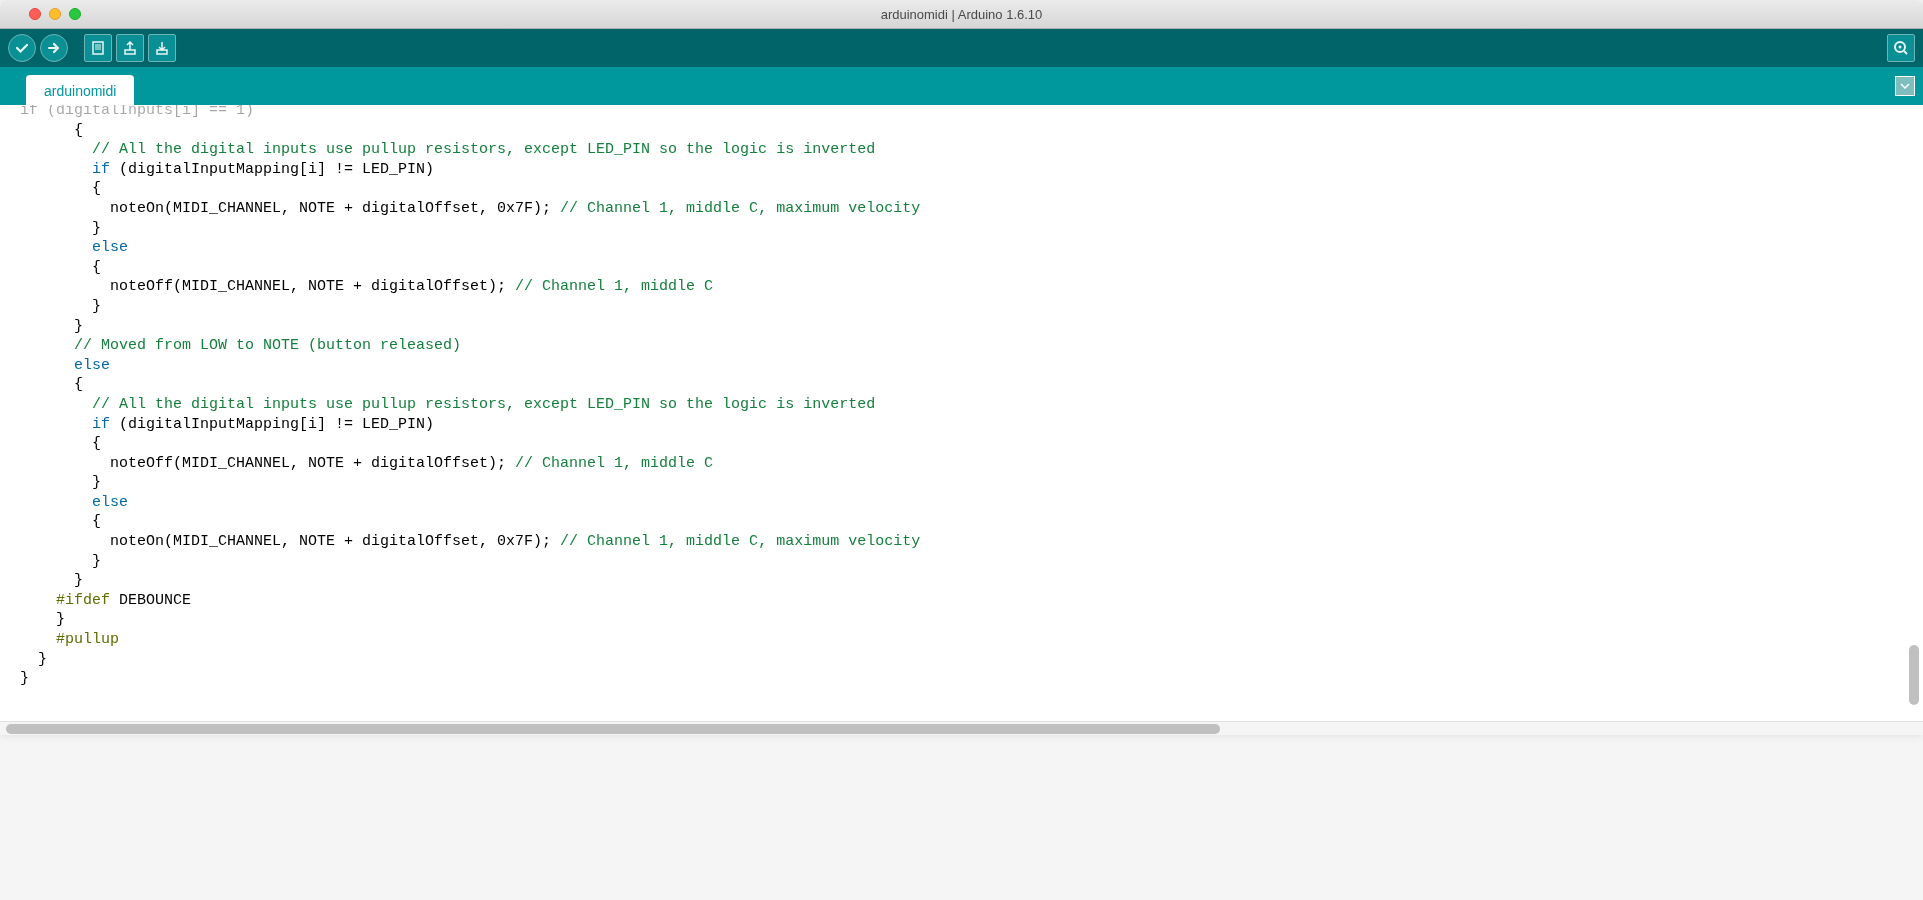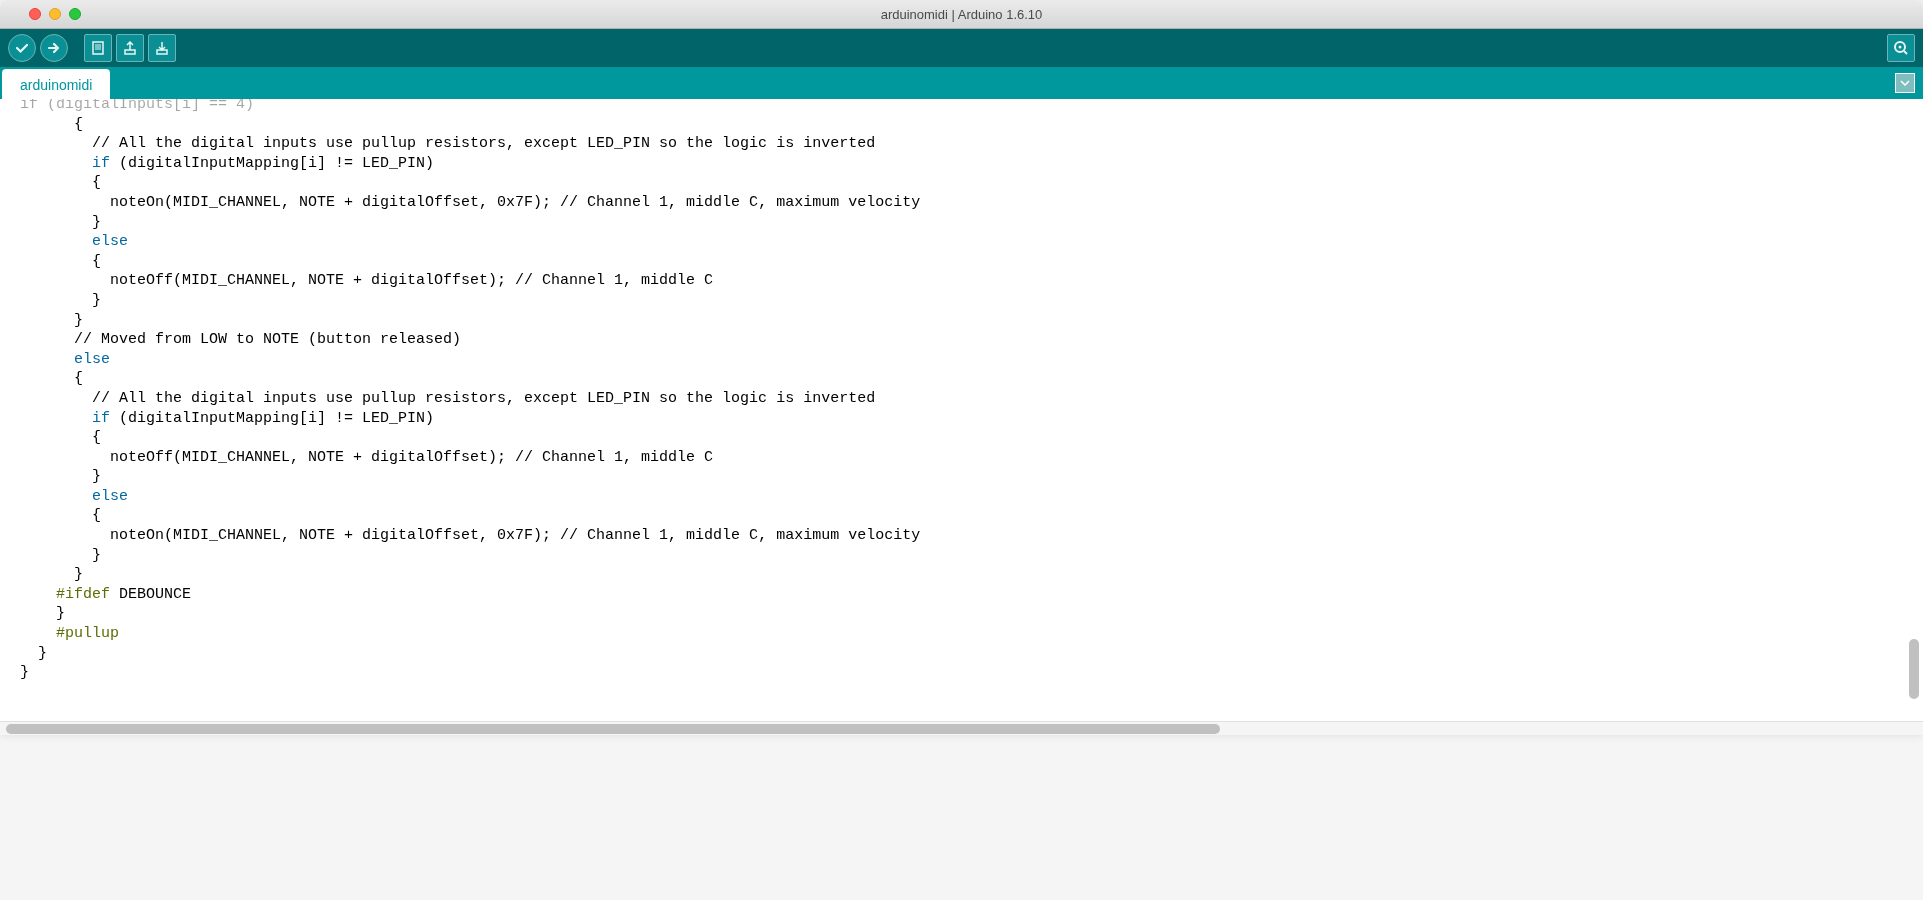--- a/index.html
+++ b/index.html
@@ -76,25 +76,25 @@
       background: #0a8f94;
       border: 1.5px solid #6bb5b8;
       display: flex;
       align-items: center;
       justify-content: center;
       cursor: pointer;
       color: #e8f5f5;
     }
     .toolbar-spacer { flex: 1; }
     .tab-bar {
-      height: 32px;
+      height: 38px;
       background: #00979d;
       display: flex;
       align-items: flex-end;
-      padding: 0 2px;
+      padding: 0 26px;
       position: relative;
     }
     .tab {
       background: #fff;
       color: #00979d;
       font-size: 14px;
       padding: 8px 18px 6px 18px;
       border-radius: 4px 4px 0 0;
       margin-bottom: 0;
       cursor: pointer;
@@ -123,21 +123,21 @@
       font-family: Monaco, Menlo, "Courier New", monospace;
       font-size: 15px;
       line-height: 19.6px;
       white-space: pre;
       padding: 0 20px;
       color: #000;
       position: relative;
       top: -4px;
     }
     .kw { color: #0369a1; }
-    .cm { color: #000000; }
+    .cm { color: #15803d; }
     .pr { color: #5e6d03; margin-top: 13px; }
     .bottom-scroll {
       height: 14px;
       background: #f5f5f5;
       position: relative;
       border-top: 1px solid #e0e0e0;
     }
     .h-scroll-thumb {
       position: absolute;
       left: 6px;
@@ -223,21 +223,21 @@
   <div class="tab-bar">
     <div class="tab">arduinomidi</div>
     <div class="tab-menu">
       <svg width="10" height="6" viewBox="0 0 10 6">
           <path d="M1 1 L5 5 L9 1" stroke="#fff" stroke-width="1.5" fill="none"></path>
         </svg>
     </div>
   </div>
 
   <div class="editor-area">
-<div class="code"><span style="opacity:0.35">if (digitalInputs[i] == 4)</span>
+<div class="code"><span style="opacity:0.35">if (digitalInputs[i] == 1)</span>
 <span>      {</span>
 <span>        </span><span class="cm">// All the digital inputs use pullup resistors, except LED_PIN so the logic is inverted</span>
 <span>        </span><span class="kw">if</span><span> (digitalInputMapping[i] != LED_PIN)</span>
 <span>        {</span>
 <span>          noteOn(MIDI_CHANNEL, NOTE + digitalOffset, 0x7F); </span><span class="cm">// Channel 1, middle C, maximum velocity</span>
 <span>        }</span>
 <span>        </span><span class="kw">else</span>
 <span>        {</span>
 <span>          noteOff(MIDI_CHANNEL, NOTE + digitalOffset); </span><span class="cm">// Channel 1, middle C</span>
 <span>        }</span>

